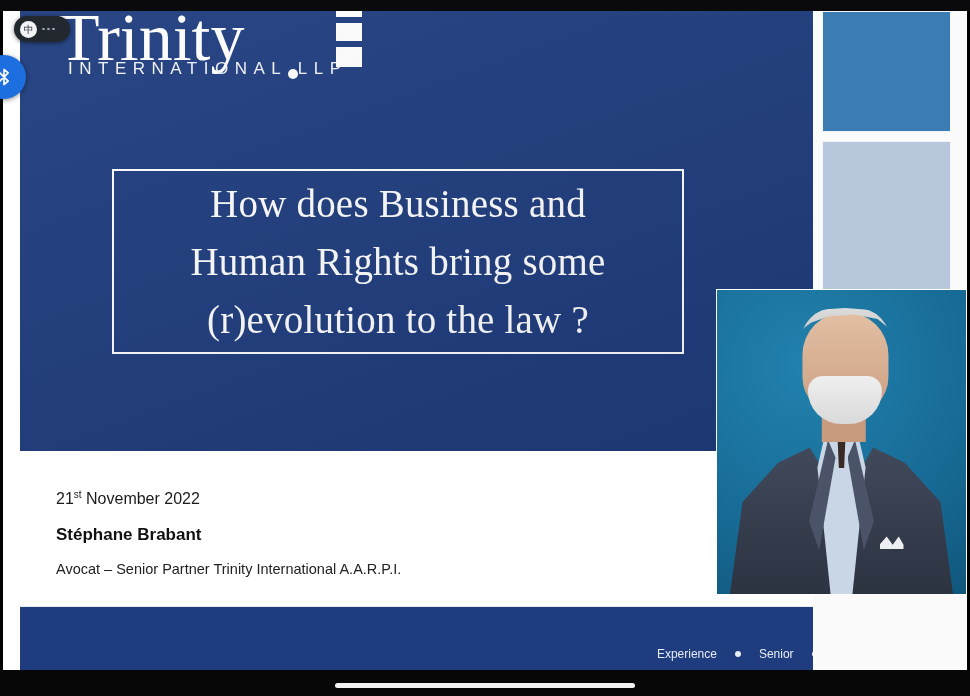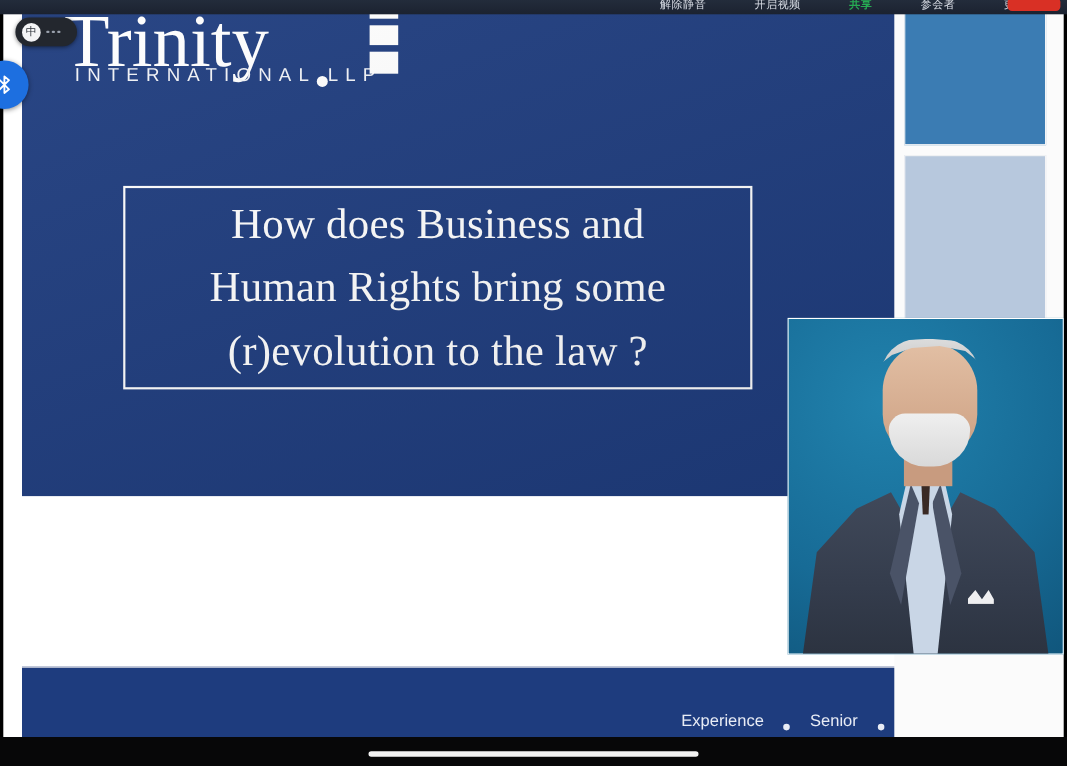--- a/index.html
+++ b/index.html
@@ -101,22 +101,22 @@
   .info-role{
     position:absolute;left:36px;top:110px;font-size:14.5px;color:#222;
   }
 
   
   .footer{
     position:absolute;left:17px;top:595px;width:903px;height:70px;background:#1e3c7e;
     border-top:1px solid #e9e9ee;
   }
   .footer-items{
-    position:absolute;right:32px;top:40px;display:flex;align-items:flex-end;gap:18px;
-    color:#e8ecf5;font-size:15px;
+    position:absolute;right:32px;top:40px;display:flex;align-items:center;gap:18px;
+    color:#e8ecf5;font-size:12px;
   }
   .footer-items .bullet{
     width:6px;height:6px;border-radius:50%;background:#e8ecf5;display:inline-block;
   }
 
   
   .rail{
     position:absolute;right:0;top:11px;width:157px;height:672px;background:#fbfbfb;
     z-index:20;border-right:3px solid #000;box-sizing:border-box;
   }
@@ -243,20 +243,25 @@
 
       <div class="title-box">
         <div class="inner">
           <div class="title-text">How does Business and
 Human Rights bring some
 (r)evolution to the law ?</div>
         </div>
       </div>
     </div>
 
+    <div class="info">
+      <div class="info-date"><span>21</span><sup>st</sup><span> November 2022</span></div>
+      <div class="info-name">Stéphane Brabant</div>
+      <div class="info-role">Avocat – Senior Partner Trinity International A.A.R.P.I.</div>
+    </div>
 
     <div class="footer">
       <div class="footer-items">
         <span>Experience</span>
         <span class="bullet"></span>
         <span>Senior</span>
         <span class="bullet"></span>
         <span>Innovation</span>
       </div>
     </div>
@@ -274,30 +279,20 @@
     <div class="pr-tie"></div>
     <div class="pr-lapelL"></div>
     <div class="pr-lapelR"></div>
     <div class="pr-pocket"></div>
     <div class="pr-neck"></div>
     <div class="pr-head"></div>
     <div class="pr-beard"></div>
     <div class="pr-hair"></div>
   </div>
 
-  <div class="toolbar">
-    <div class="tb-items">
-      <span class="tb-item">解除静音</span>
-      <span class="tb-item">开启视频</span>
-      <span class="tb-item share">共享</span>
-      <span class="tb-item">参会者</span>
-      <span class="tb-item">更多</span>
-    </div>
-    <div class="tb-end"></div>
-  </div>
 
   <div class="ime-pill">
     <span class="ime-circle">中</span>
     <span class="ime-dots">
         <i></i>
         <i></i>
         <i></i>
       </span>
   </div>
 

